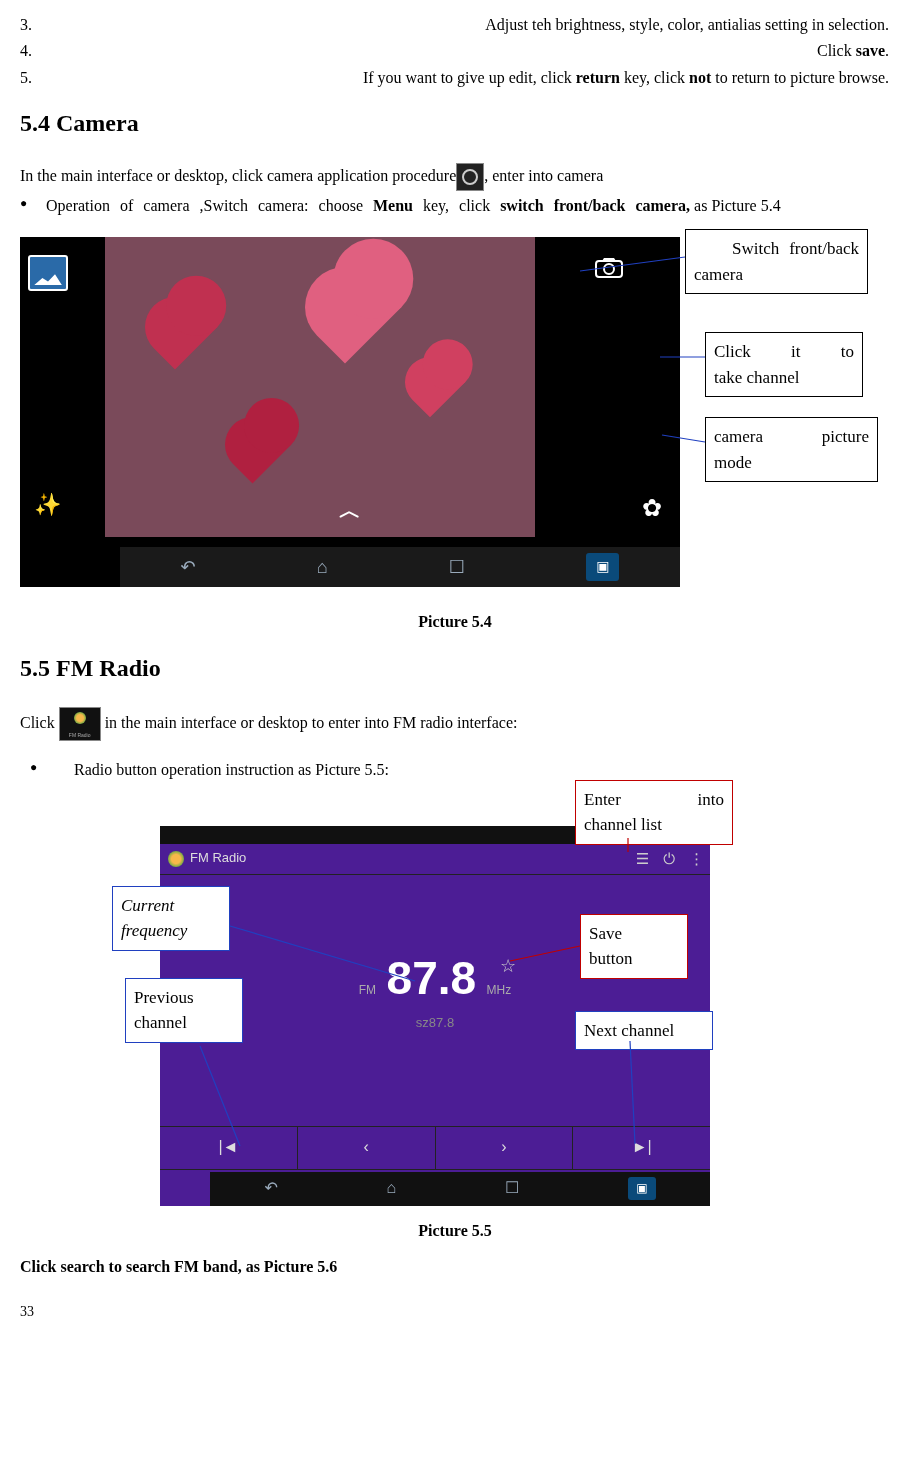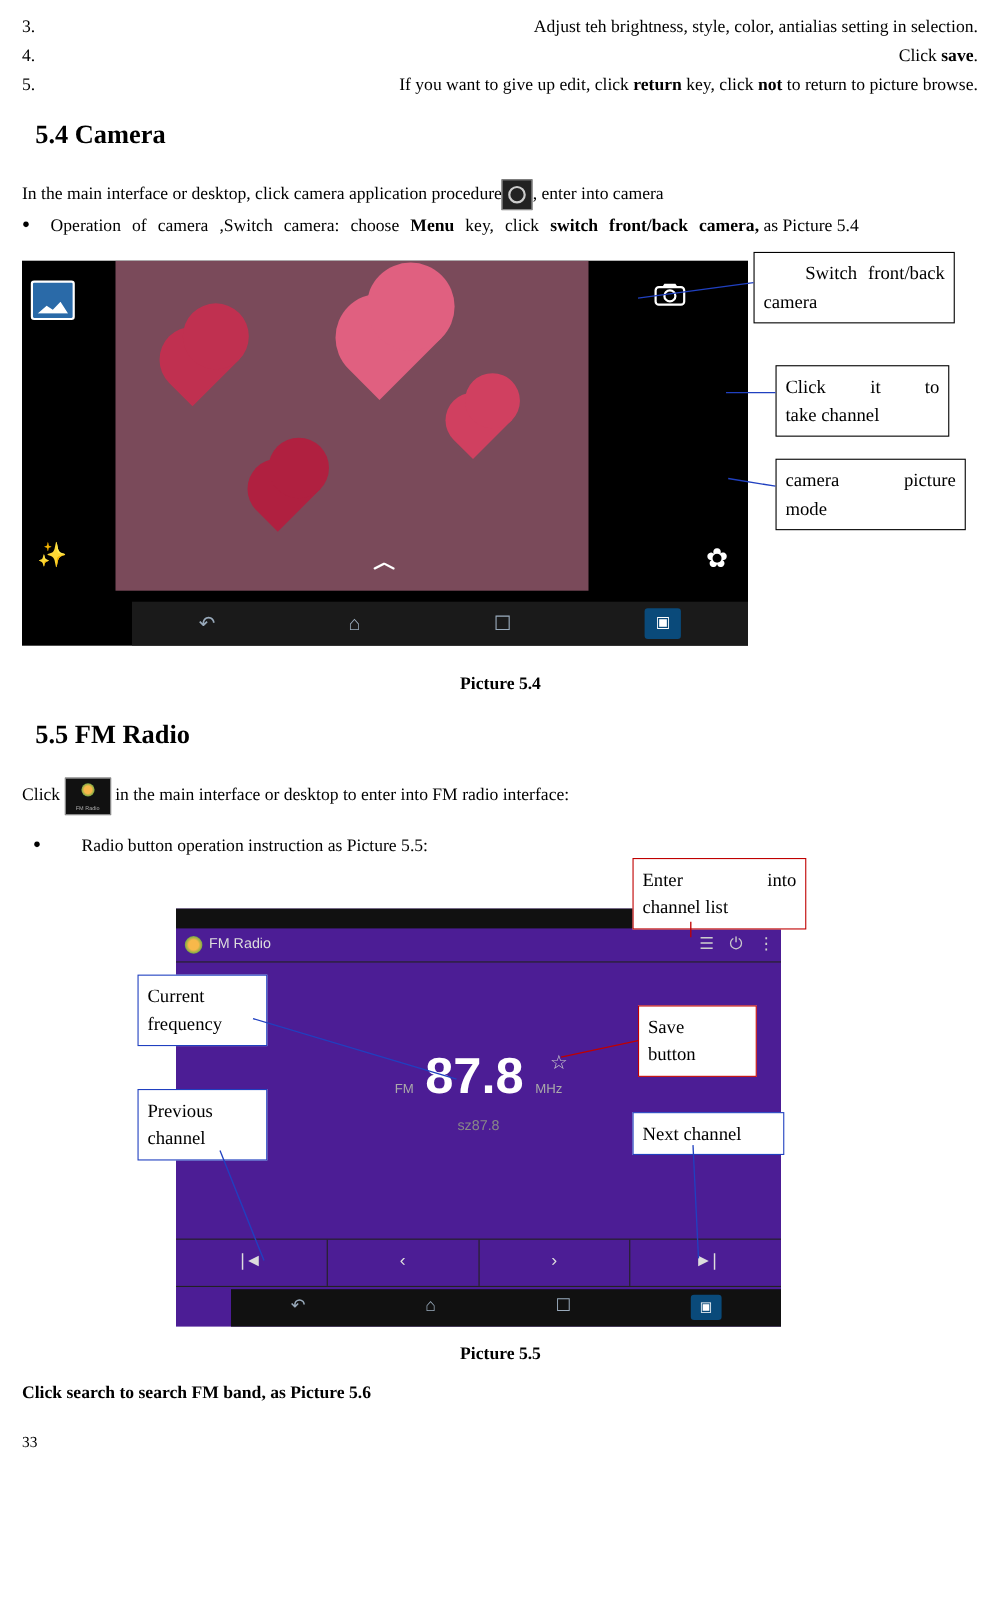--- a/index.html
+++ b/index.html
@@ -7,21 +7,21 @@
     font-size: 16px;
     margin: 0;
     padding: 10px 20px;
     width: 869px;
     color: #000;
     line-height: 1.4;
   }
   .list-item { display: flex; margin: 4px 0; }
   .list-num { width: 26px; flex-shrink: 0; }
   .list-text { flex: 1; text-align: right; }
-  h2 { font-size: 24px; font-weight: bold; margin: 18px 0 22px 12px; }
+  h2 { font-size: 24px; font-weight: bold; margin: 18px 0 22px 0; }
   .inline-icon {
     display: inline-block;
     width: 26px; height: 26px;
     vertical-align: middle;
     background: #222;
     border: 1px solid #888;
     position: relative;
   }
   .camera-app-icon::after {
     content: "";
@@ -289,29 +289,29 @@
     </div>
   </div>
 
   <div class="callout callout-red" style="left:555px; top:-6px; width:140px;">
     <span style="display:flex;justify-content:space-between;">
         <span>Enter</span>
         <span>into</span>
       </span>
     <span>channel list</span>
   </div>
-  <div class="callout callout-blue" style="left:105px; top:100px; width:100px;">
+  <div class="callout callout-blue" style="left:92px; top:100px; width:100px;font-style:italic;">
     <div>Current</div>
       <div>frequency</div>
   </div>
   <div class="callout callout-red" style="left:560px; top:128px; width:90px;">
     <div>Save</div>
       <div>button</div>
   </div>
-  <div class="callout callout-blue" style="left:105px; top:204px; width:100px;">
+  <div class="callout callout-blue" style="left:105px; top:192px; width:100px;">
     <div>Previous</div>
       <div>channel</div>
   </div>
   <div class="callout callout-blue" style="left:555px; top:225px; width:120px;">
     <div>Next channel</div>
   </div>
 
   <svg class="overlay" width="870" height="430">
 
     <line x1="608" y1="52" x2="608" y2="66" stroke="#c00000" stroke-width="1.2"></line>

